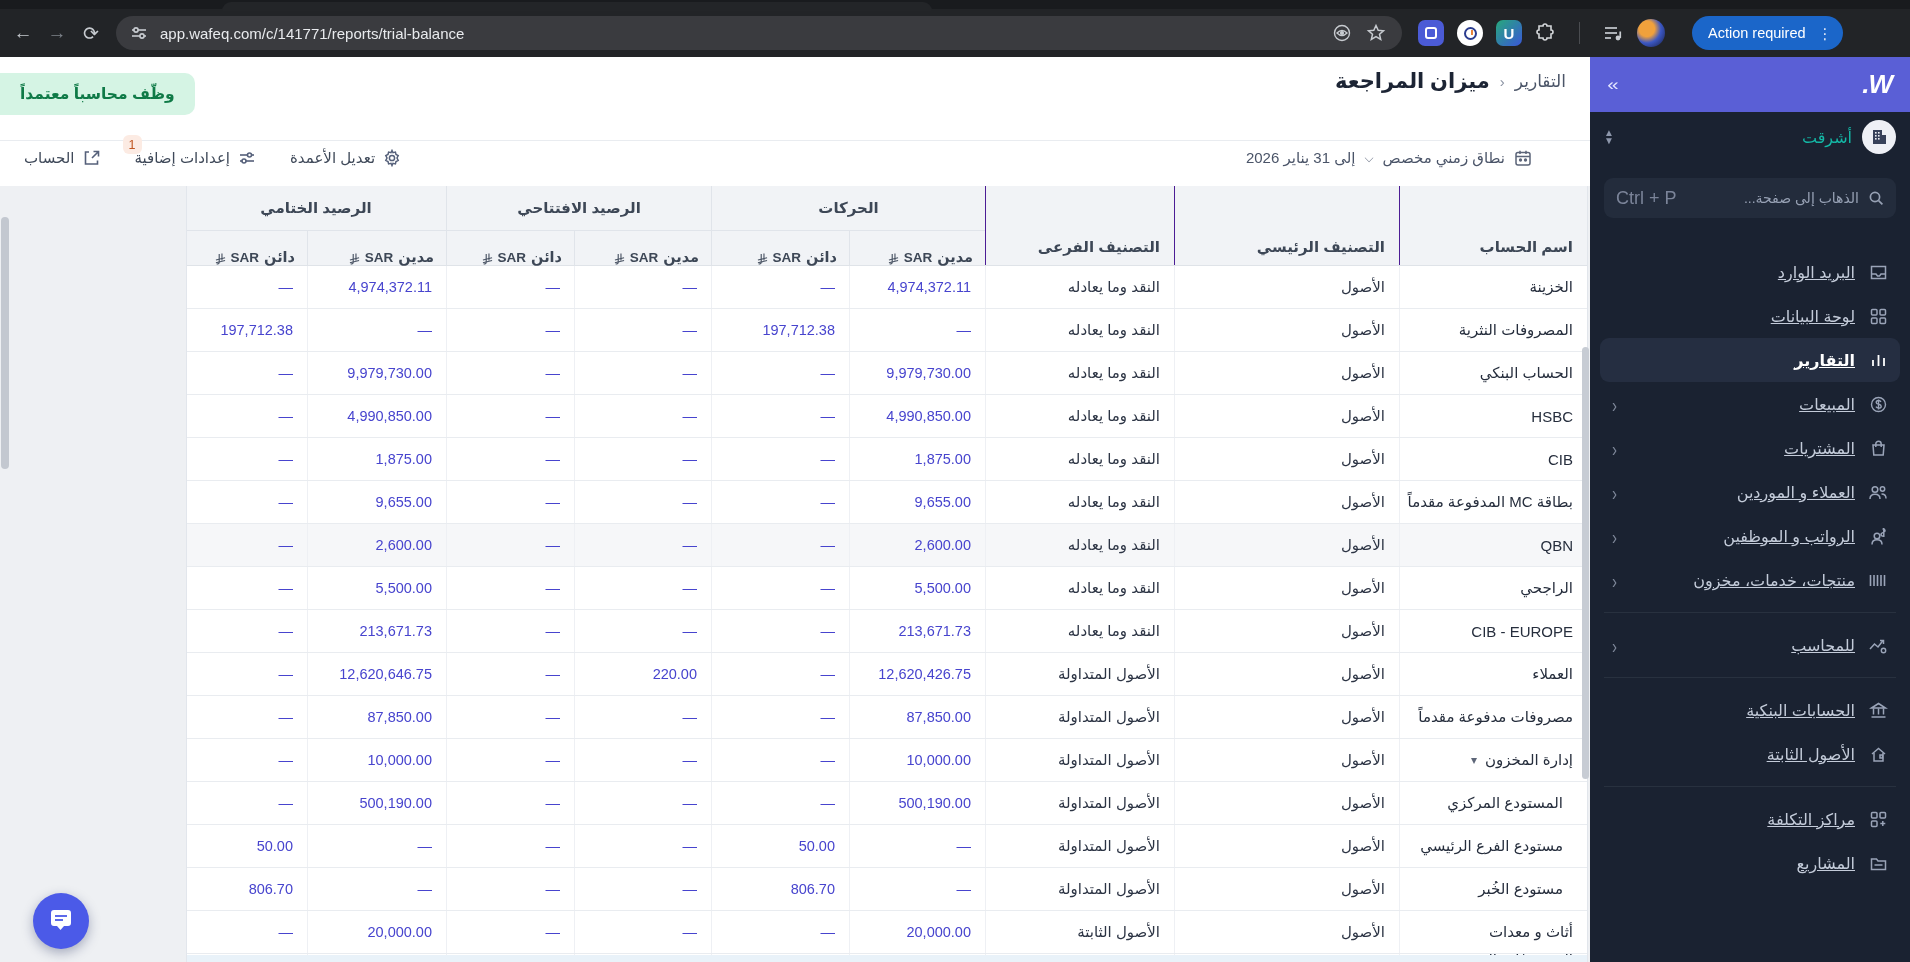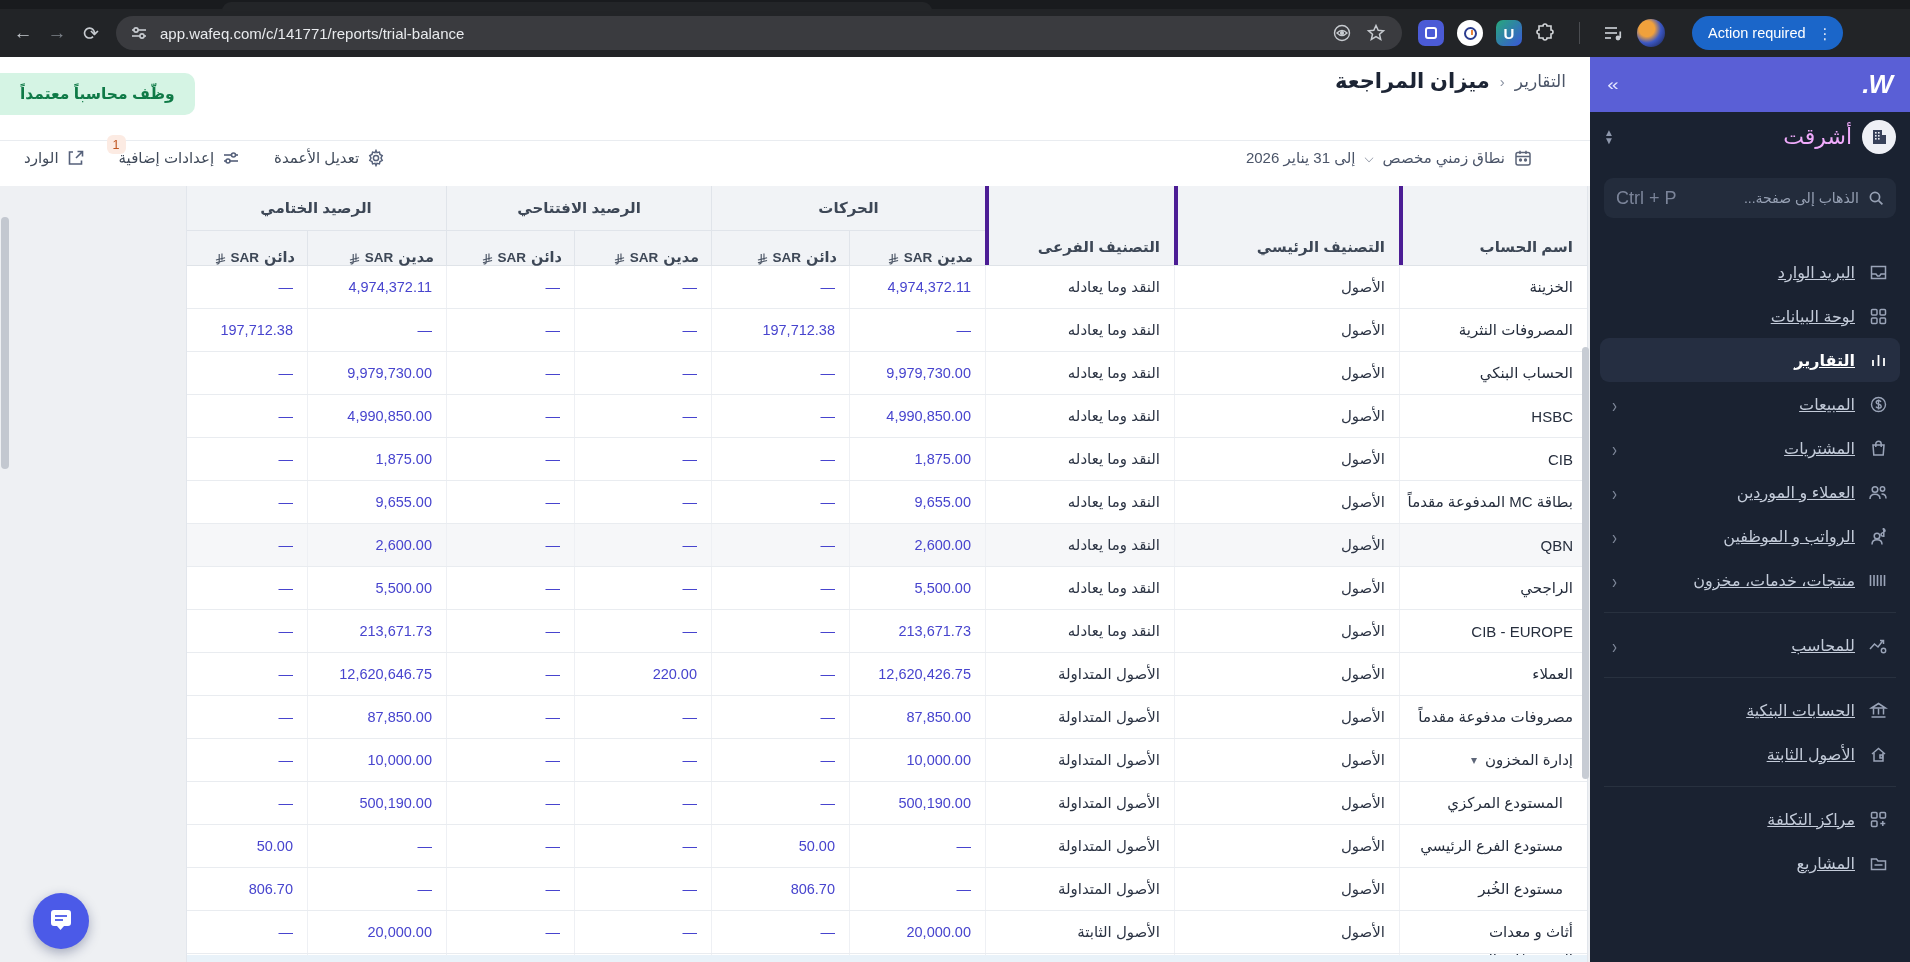--- a/index.html
+++ b/index.html
@@ -31,21 +31,21 @@
   
   .app { position:absolute; top:57px; left:0; width:1910px; height:905px; direction:rtl; display:flex; }
 
   
   .sidebar { width:320px; height:100%; background:#1a2231; flex:0 0 320px; position:relative; color:#c3cbd9; }
   .sb-purple { height:55px; background:#5a5fd6; display:flex; align-items:center; justify-content:space-between; padding:0 18px; }
   .sb-logo { color:#fff; font-size:26px; font-weight:bold; font-style:italic; letter-spacing:-1px; }
   .sb-collapse { color:#e4e6ff; font-size:17px; letter-spacing:-2px; transform:scaleX(1.2); }
   .sb-company { height:50px; display:flex; align-items:center; padding:0 14px; gap:10px; }
   .sb-company-avatar { width:34px; height:34px; border-radius:50%; background:#eef0f6; display:flex; align-items:center; justify-content:center; color:#343e52; }
-  .sb-company-name { flex:1; color:#f0abfc; font-size:22px; }
+  .sb-company-name { flex:1; color:#14b8a6; font-size:16px; }
   .sb-company-sort { color:#8d97ab; font-size:10px; line-height:8px; text-align:center; }
   .sb-search { margin:16px 14px 10px; height:40px; background:#232c3c; border-radius:9px; display:flex; align-items:center; padding:0 12px; gap:9px; }
   .sb-search-ph { flex:1; color:#97a1b4; font-size:14px; }
   .sb-search-kbd { color:#7b8499; font-size:18px; direction:ltr; }
   .sb-nav { padding:22px 10px 0; }
   .sb-item { height:44px; display:flex; align-items:center; gap:13px; padding:0 12px; border-radius:9px; font-size:16px; color:#c3cbd9; }
   .sb-item .ic { width:20px; display:flex; justify-content:center; color:#9aa4b8; }
   .sb-item .lbl { flex:1;text-decoration:underline; }
   .sb-item .chev { color:#7e8799; font-size:15px; transform:scaleY(1.3); }
   .sb-item.active { background:#252e41; color:#fff; font-weight:bold; }
@@ -71,21 +71,21 @@
   .tb-badge { position:absolute; top:-14px; left:-12px; min-width:19px; height:19px; background:#fcebe3; color:#c05621; font-size:12.5px; border-radius:6px; display:flex; align-items:center; justify-content:center; padding:0 5px; }
 
   .date-ctl { position:absolute; top:92px; right:58px; display:flex; align-items:center; gap:9px; color:#4a5468; font-size:15px; }
   .date-ctl .ic { color:#5b6478; display:flex; }
   .date-chev { color:#6d7689; font-size:12px; }
 
   
   .tbl { position:absolute; top:129px; right:2px; width:1402px; height:776px; overflow:hidden; background:#fff; border-right:1px solid #e2e6ec; border-left:1px solid #e2e6ec; }
   .grid { display:grid; grid-template-columns:188px 225px 189px 136px 138px 137px 128px 139px 122px; direction:rtl; }
   .thead { background:#f1f3f6; border-bottom:1px solid #dfe3e8; }
-  .th-tall { grid-row:1 / span 2; display:flex; align-items:flex-end; justify-content:flex-start; padding:0 14px 9px; color:#3d4756; font-size:15px; font-weight:bold; border-left:4px solid #4c1d95; }
+  .th-tall { grid-row:1 / span 2; display:flex; align-items:flex-end; justify-content:flex-start; padding:0 14px 9px; color:#3d4756; font-size:15px; font-weight:bold; border-left:1px solid #4c1d95; }
   .th-group { grid-row:1; grid-column:span 2; height:45px; display:flex; align-items:center; justify-content:center; color:#3d4756; font-size:15px; font-weight:bold; border-left:1px solid #e0e4ea; border-bottom:1px solid #e0e4ea; }
   .th-sub { grid-row:2; height:34px; display:flex; align-items:flex-end; justify-content:flex-end; direction:ltr; gap:5px; padding:0 12px; color:#3d4756; font-size:14.5px; font-weight:bold; border-left:1px solid #e0e4ea; }
   .th-sub .sar { font-size:13.5px; }
   .th-sub .riyal { color:#4a5464; display:flex; }
   .trow { height:43px; border-bottom:1px solid #e9ecf0; background:#fff; }
   .trow.hovered { background:#f6f7f9; }
   .trow.partial { height:9px; overflow:hidden; border-bottom:none; }
   .td { display:flex; align-items:center; padding:0 14px; font-size:15px; color:#262e3d; border-left:1px solid #eef0f4; overflow:hidden; white-space:nowrap; }
   .td.name { font-size:15px; }
   .td.name .chev-down { color:#5d6678; font-size:12px; margin-right:8px; }
@@ -423,21 +423,21 @@
         </div>
         <div class="tb-btn">
           <span class="ic">
             <svg class="gl" width="18" height="18" viewBox="0 0 18 18">
                 <g stroke="#55607a" stroke-width="1.6" fill="none">
                   <path d="M6 3 h-3.5 v12 h12 v-3.5"></path>
                   <path d="M9 9 L15.5 2.5 M10.5 2.5 h5 v5"></path>
                 </g>
               </svg>
           </span>
-          <span>الوارد</span>
+          <span>الحساب</span>
         </div>
       </div>
 
       <div class="date-ctl">
         <span class="ic">
           <svg class="gl" width="18" height="18" viewBox="0 0 18 18">
               <g fill="none" stroke="#5b6478" stroke-width="1.5">
                 <rect x="2" y="3.5" width="14" height="12.5" rx="2"></rect>
                 <line x1="2" y1="7.5" x2="16" y2="7.5"></line>
                 <line x1="6" y1="1.8" x2="6" y2="5"></line>

